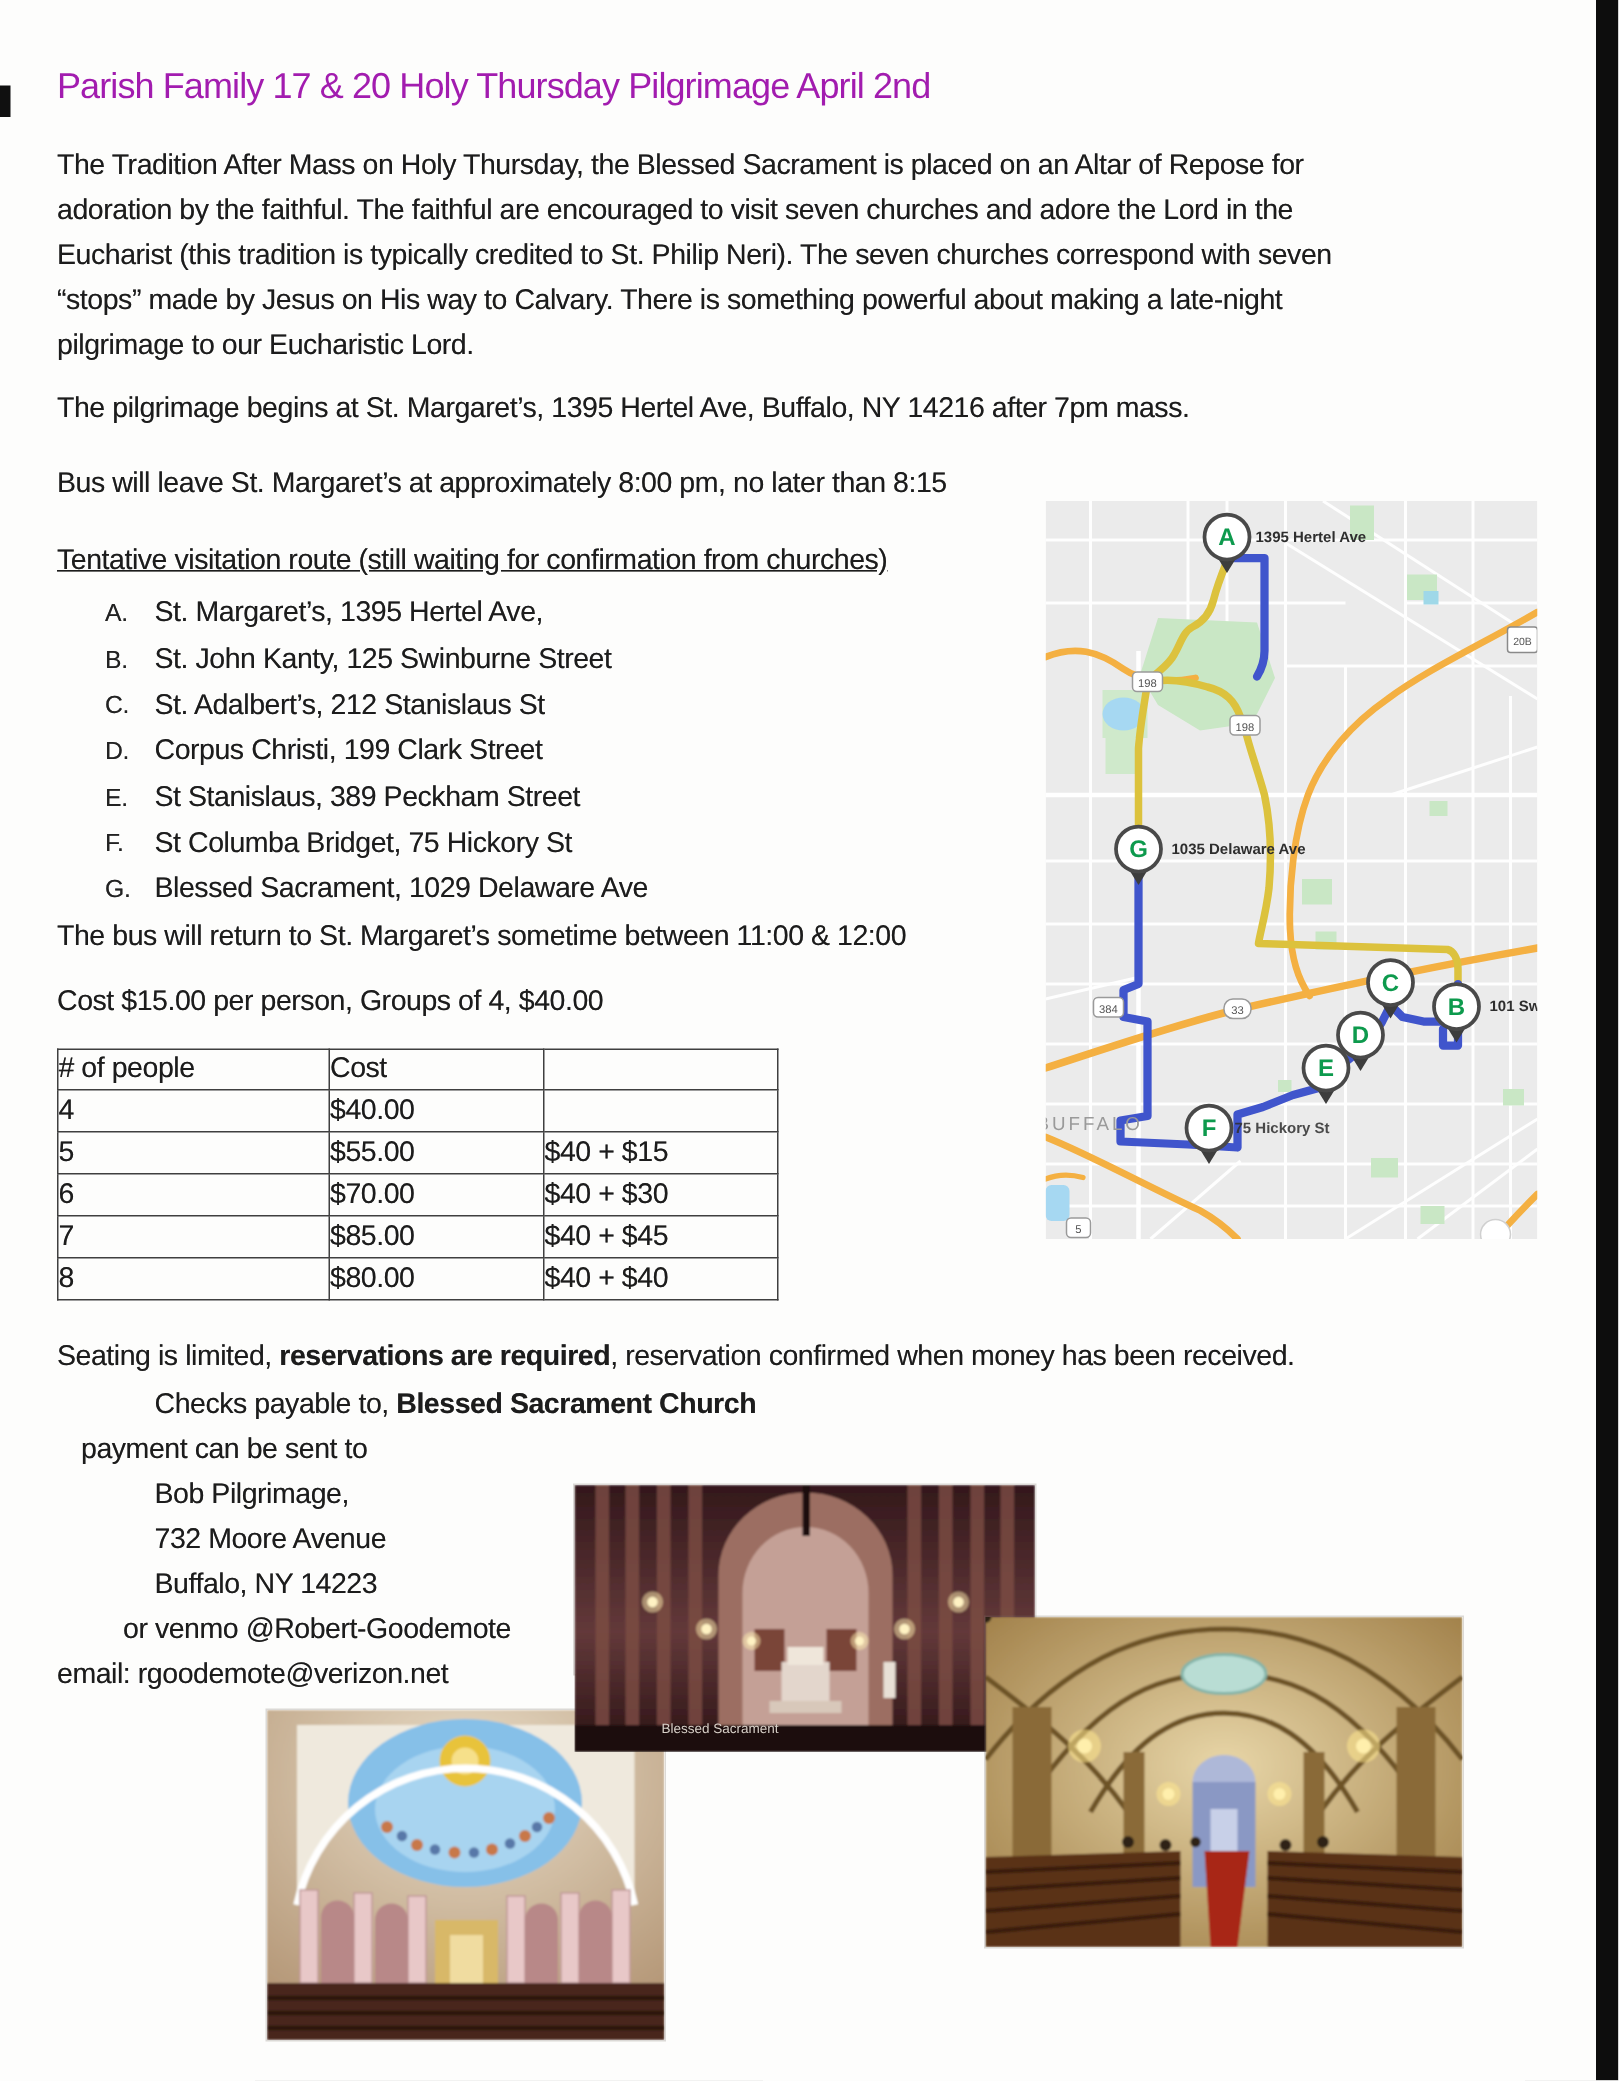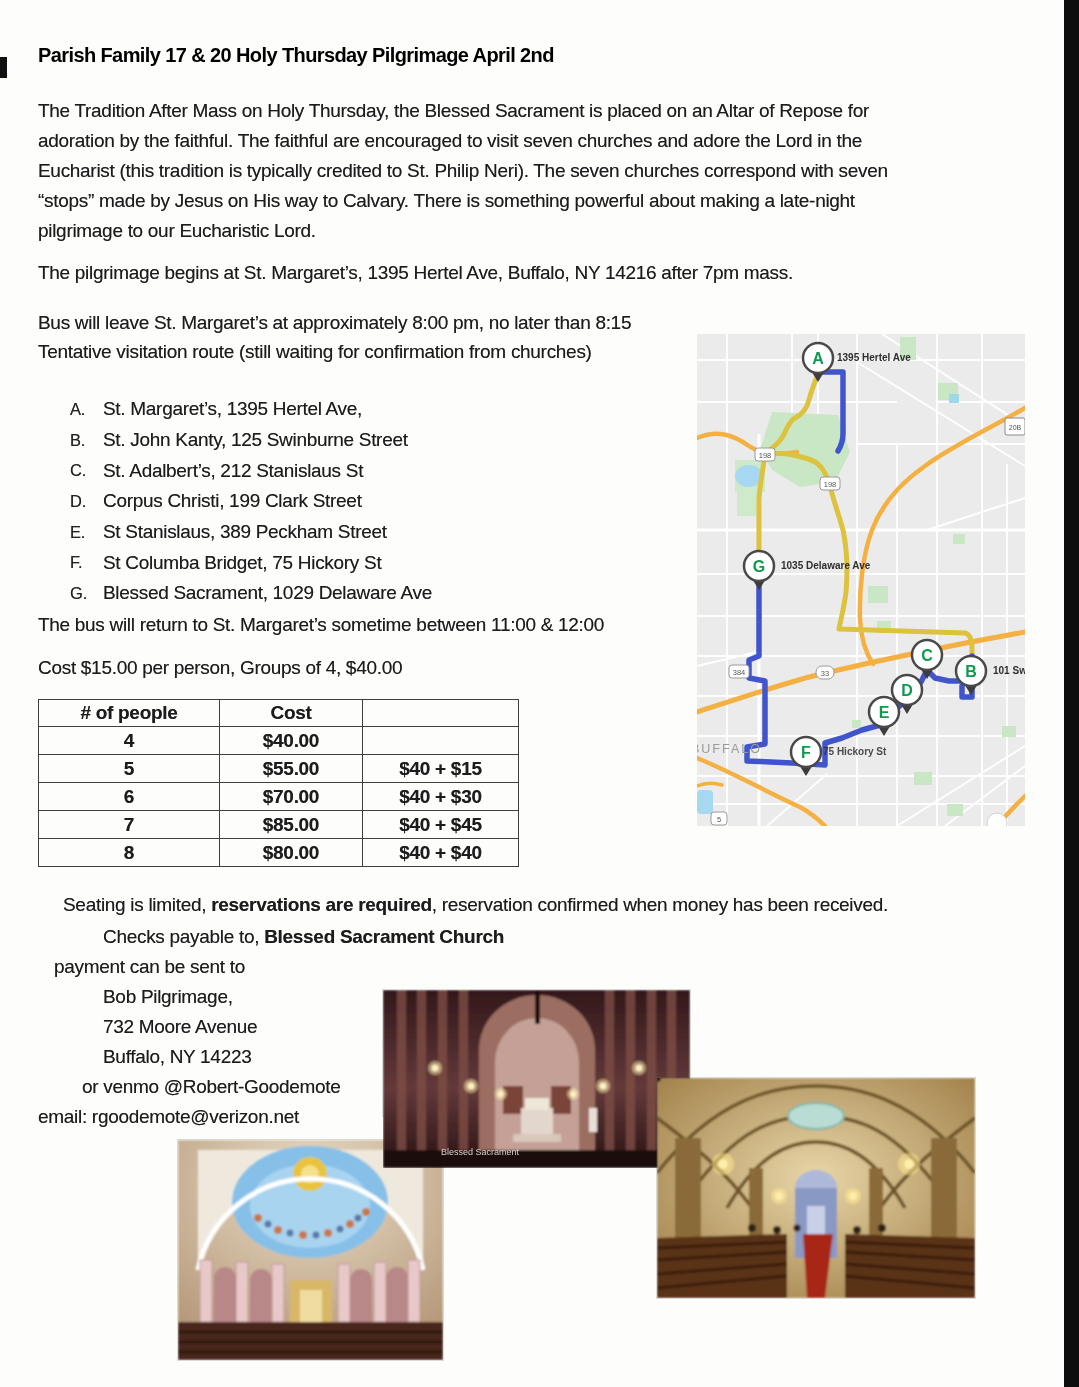--- a/index.html
+++ b/index.html
@@ -1,31 +1,31 @@
 <!DOCTYPE html>
 <html><head>
 <meta charset="utf-8">
 <style>
   html,body{margin:0;padding:0;background:#e9e9e9;}
   .page{position:relative;width:1079px;height:1387px;background:#fdfdfc;overflow:hidden;
         font-family:"Liberation Sans",sans-serif;color:#1c1c1c;}
   .abs{position:absolute;}
-  .doc-title{font-size:20px;font-weight:bold;letter-spacing:-0.6px;color:#000000;}
+  .doc-title{font-size:24px;font-weight:normal;letter-spacing:-0.6px;color:#a21caf;}
   .body-text{font-size:19px;letter-spacing:-0.3px;line-height:30px;white-space:pre-line;
              text-shadow:0 0 .4px rgba(0,0,0,.5);}
   .single{white-space:nowrap;}
   .route-list{left:38px;top:394px;}
   .route-item{height:30.7px;display:flex;align-items:center;}
   .route-letter{display:inline-block;width:33px;margin-left:32px;font-size:16.5px;color:#222;
                 letter-spacing:-0.2px;text-shadow:0 0 .4px rgba(0,0,0,.5);}
   .route-text{font-size:19px;letter-spacing:-0.3px;text-shadow:0 0 .4px rgba(0,0,0,.5);}
   table.cost{border-collapse:collapse;table-layout:fixed;width:477px;
              font-size:19px;letter-spacing:-0.3px;text-shadow:0 0 .4px rgba(0,0,0,.5);}
-  table.cost td,table.cost th{border:1.5px solid #3f3f3f;text-align:center;vertical-align:middle;
-             font-weight:bold;padding:0;height:27px;overflow:hidden;}
+  table.cost td,table.cost th{border:1.5px solid #3f3f3f;text-align:left;vertical-align:middle;
+             font-weight:normal;padding:0;height:27px;overflow:hidden;}
   table.cost tr.hdr th{height:26px;}
   .c1{width:180px;} .c2{width:142px;} .c3{width:155px;}
   .b{font-weight:bold;}
   .map-box{left:697px;top:334px;width:328px;height:492px;overflow:hidden;}
   .photo{box-shadow:0 0 0 1px rgba(120,110,100,.25);}
   .blackbar{left:1064px;top:0;width:15px;height:1387px;background:#0d0d0d;}
   .blackmark{left:0;top:57px;width:7px;height:21px;background:#101010;}
 </style>
 </head>
 <body>
@@ -40,21 +40,21 @@
   <div class="abs body-text" style="left:38px;top:96px;width:920px;">The Tradition After Mass on Holy Thursday, the Blessed Sacrament is placed on an Altar of Repose for
 adoration by the faithful. The faithful are encouraged to visit seven churches and adore the Lord in the
 Eucharist (this tradition is typically credited to St. Philip Neri). The seven churches correspond with seven
 “stops” made by Jesus on His way to Calvary. There is something powerful about making a late-night
 pilgrimage to our Eucharistic Lord.</div>
 
   <div class="abs body-text single" style="left:38px;top:258px;">The pilgrimage begins at St. Margaret’s, 1395 Hertel Ave, Buffalo, NY 14216 after 7pm mass.</div>
 
   <div class="abs body-text single" style="left:38px;top:308px;">Bus will leave St. Margaret’s at approximately 8:00 pm, no later than 8:15</div>
 
-  <div class="abs body-text single" style="left:38px;top:337px;">Tentative visitation route (still waiting for confirmation from churches)</div>
+  <div class="abs body-text single" style="left:38px;top:359px;text-decoration:underline;">Tentative visitation route (still waiting for confirmation from churches)</div>
 
   <div class="abs route-list">
     <div class="route-item">
       <span class="route-letter">A.</span>
       <span class="route-text">St. Margaret’s, 1395 Hertel Ave,</span>
     </div>
     <div class="route-item">
       <span class="route-letter">B.</span>
       <span class="route-text">St. John Kanty, 125 Swinburne Street</span>
     </div>
@@ -112,21 +112,21 @@
       <td>$40 + $45</td>
     </tr>
     <tr>
       <td>8</td>
       <td>$80.00</td>
       <td>$40 + $40</td>
     </tr>
   </tbody>
     </table>
 
-  <div class="abs body-text single" style="left:38px;top:890px;margin-left:25px;"><span>Seating is limited, </span><span class="b">reservations are required</span><span>, reservation confirmed when money has been received.</span></div>
+  <div class="abs body-text single" style="left:38px;top:890px;"><span>Seating is limited, </span><span class="b">reservations are required</span><span>, reservation confirmed when money has been received.</span></div>
 
   <div class="abs body-text single" style="left:103px;top:922px;"><span>Checks payable to, </span><span class="b">Blessed Sacrament Church</span></div>
 
   <div class="abs body-text single" style="left:54px;top:952px;">payment can be sent to</div>
   <div class="abs body-text single" style="left:103px;top:982px;">Bob Pilgrimage,</div>
   <div class="abs body-text single" style="left:103px;top:1012px;">732 Moore Avenue</div>
   <div class="abs body-text single" style="left:103px;top:1042px;">Buffalo, NY 14223</div>
   <div class="abs body-text single" style="left:38px;top:1072px;margin-left:44px;">or venmo @Robert-Goodemote</div>
   <div class="abs body-text single" style="left:38px;top:1102px;">email: rgoodemote@verizon.net</div>
 

